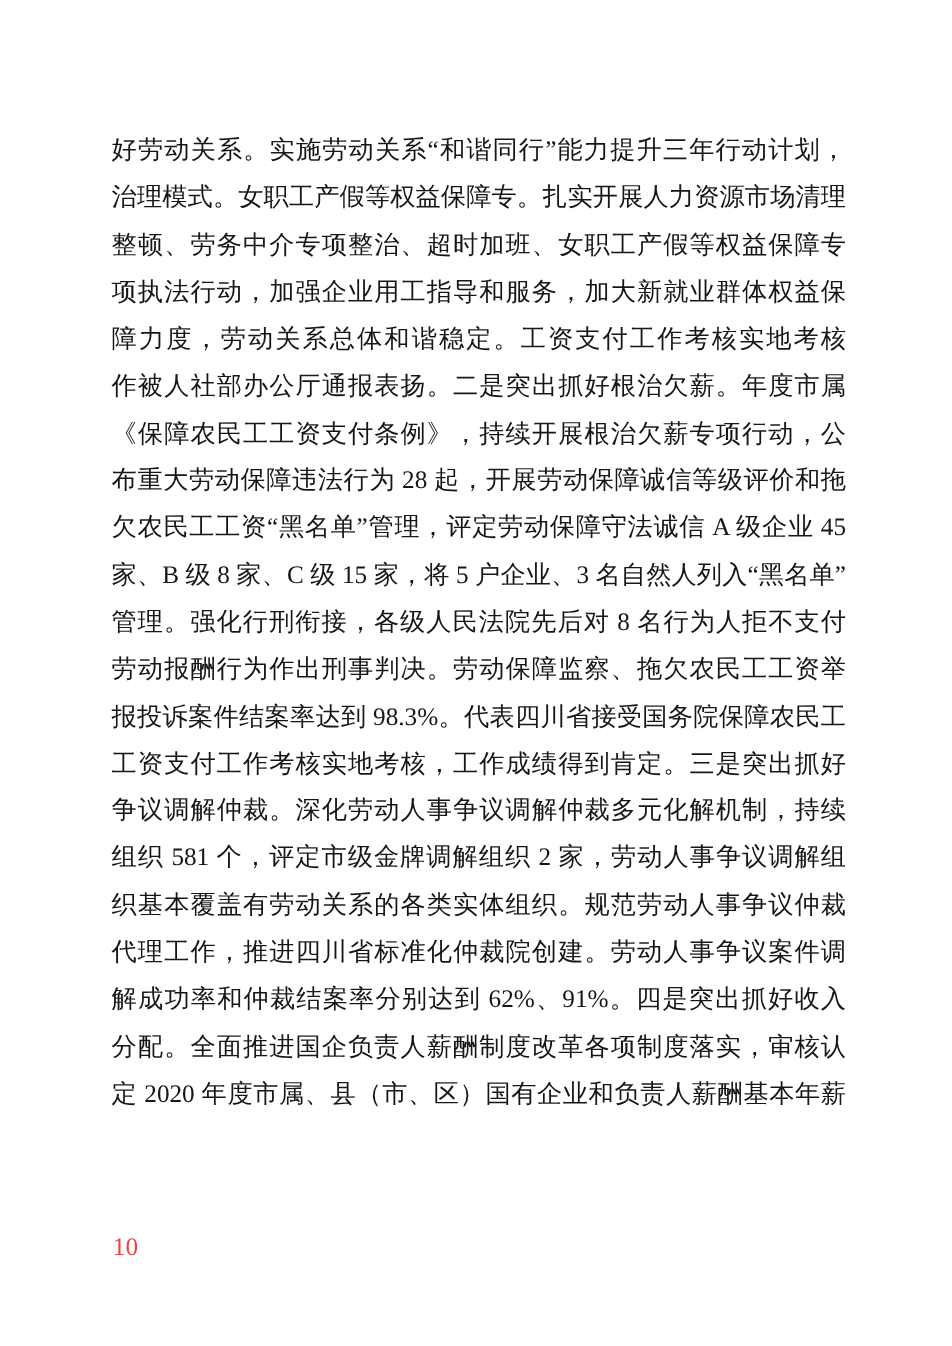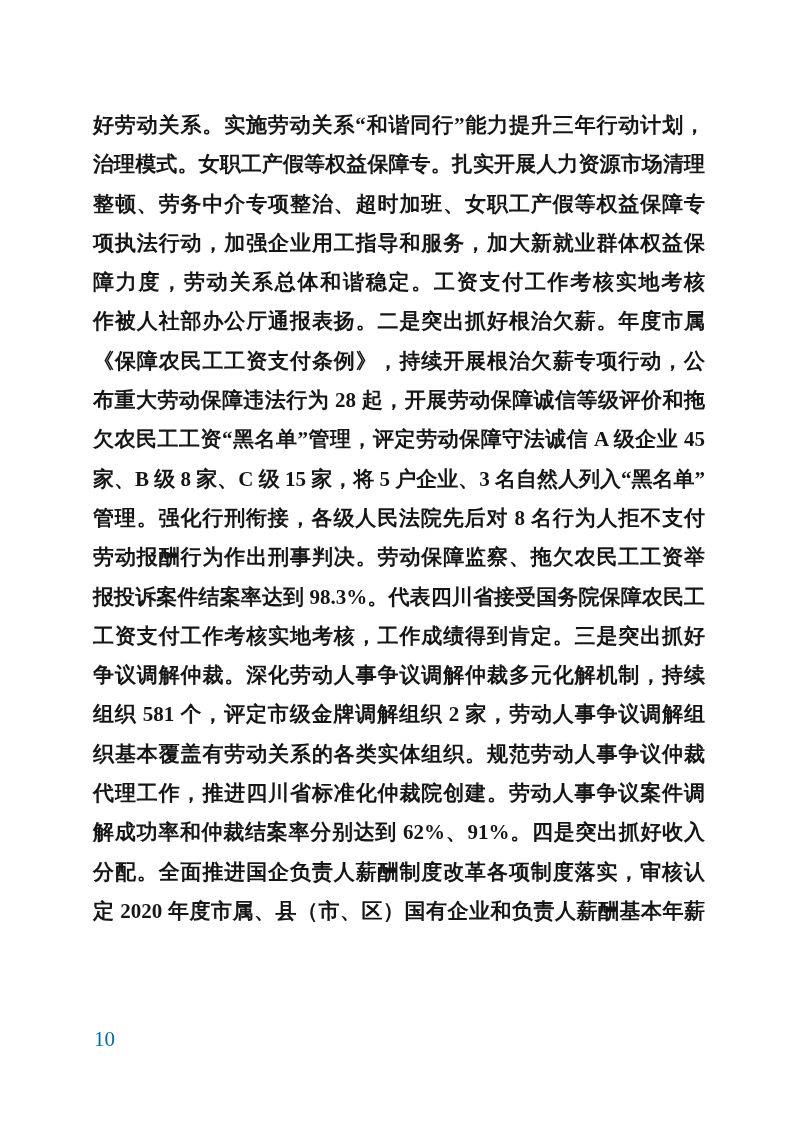--- a/index.html
+++ b/index.html
@@ -27,29 +27,29 @@
     width: 612px;
   }
   .line {
     font-size: 21px;
     line-height: 39.3px;
     text-align: justify;
     text-align-last: justify;
     letter-spacing: 0;
     white-space: normal;
   }
-  .seg { font-weight: bold; }
-  .seg.bold { font-weight: bold; margin-top: 18px; }
+  .seg { font-weight: normal; }
+  .seg.bold { font-weight: normal; margin-top: 18px; }
   .page-number {
     position: absolute;
     left: 94px;
     top: 1024px;
     font-size: 21px;
     line-height: 30px;
-    color: #0369a1;
+    color: #ef4444;
   }
 </style>
 </head>
 <body>
 
 <div class="page">
   <div class="text-block">
       <div class="line"><span class="seg bold">好劳动关系。</span><span class="seg">实施劳动关系“和谐同行”能力提升三年行动计划，</span></div>
       <div class="line"><span class="seg">治理模式。女职工产假等权益保障专。扎实开展人力资源市场清理</span></div>
       <div class="line"><span class="seg">整顿、劳务中介专项整治、超时加班、女职工产假等权益保障专</span></div>

